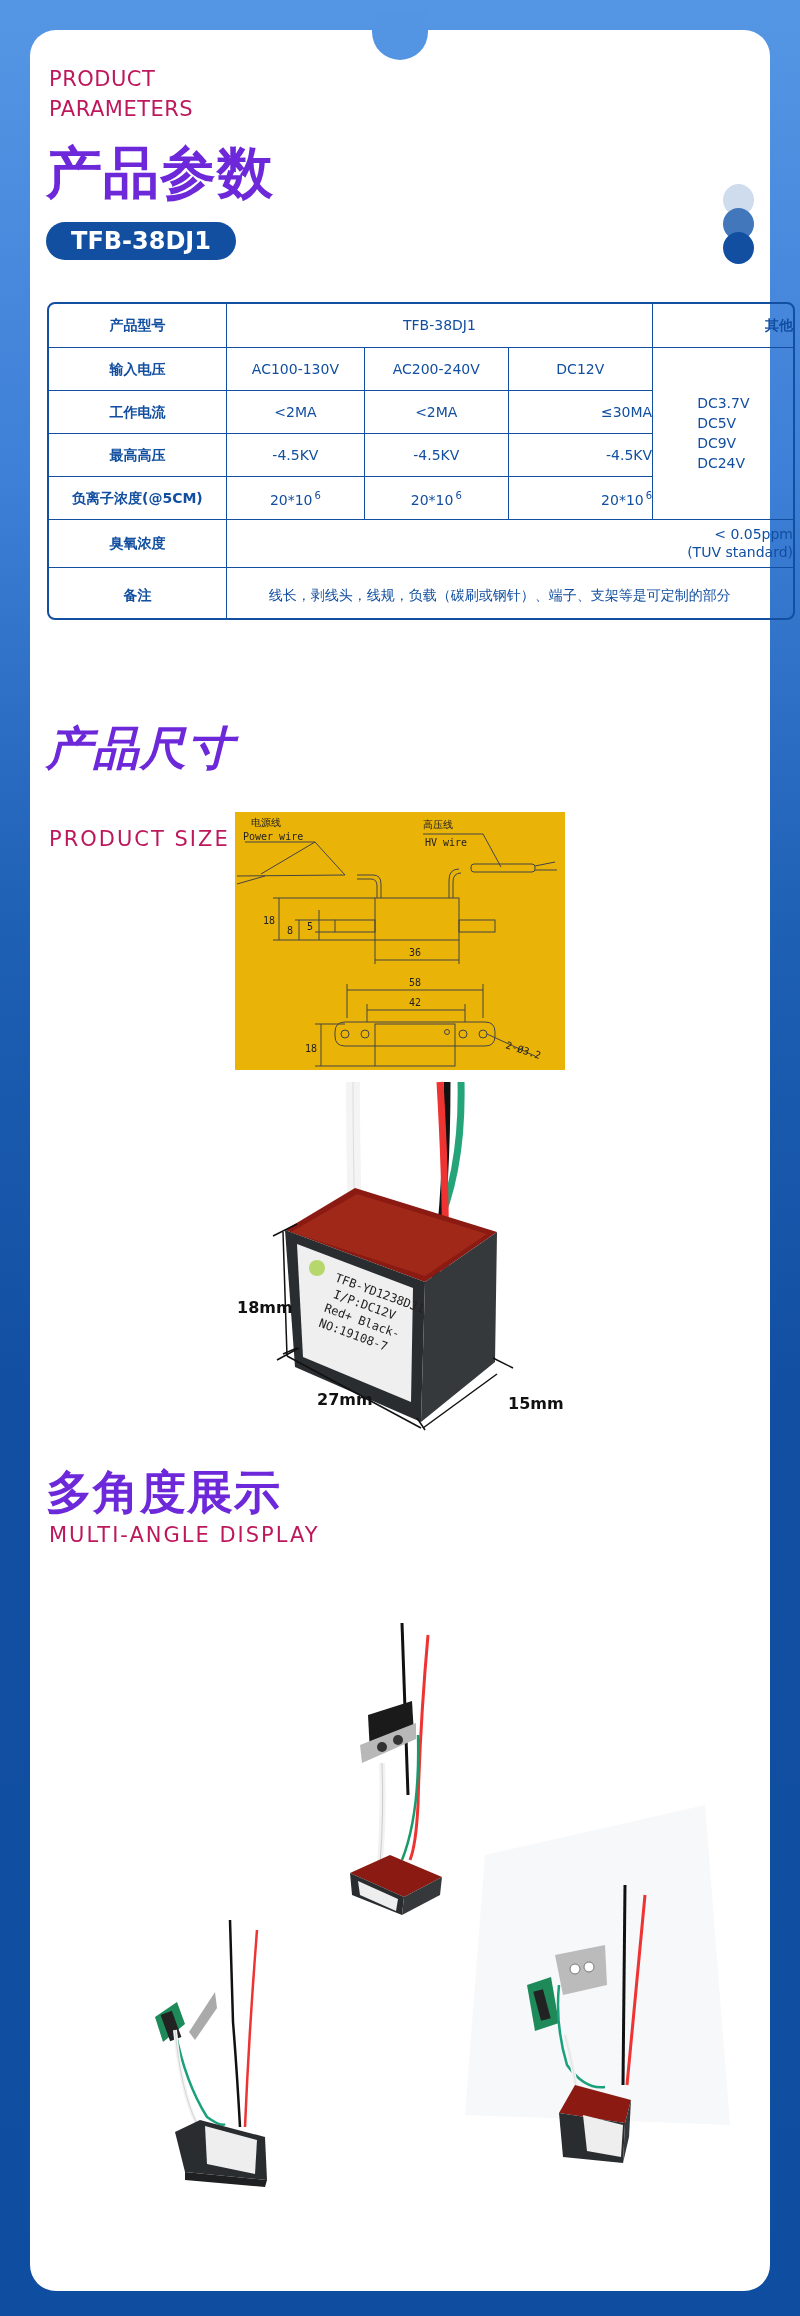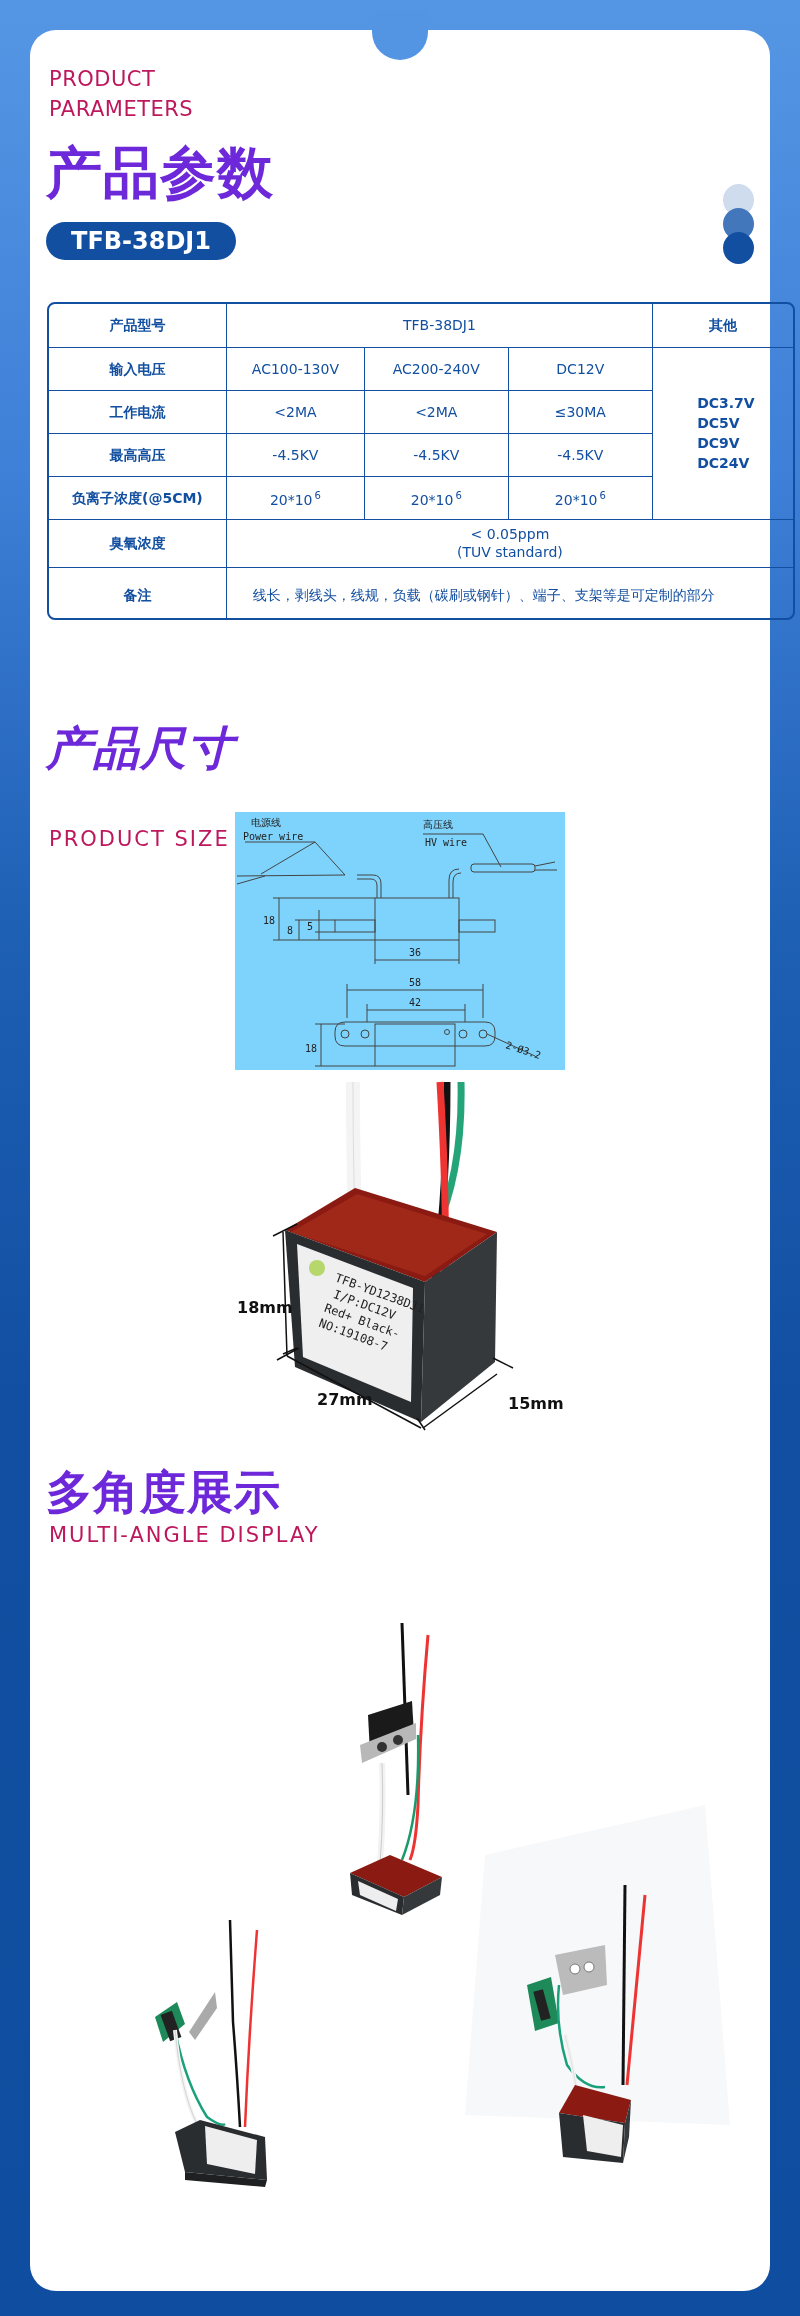--- a/index.html
+++ b/index.html
@@ -44,28 +44,28 @@
     border-collapse: separate; border-spacing: 0;
   }
   .spec-table table { width: 100%; height: 100%; border-collapse: collapse; table-layout: fixed; }
   .spec-table td {
     border: 1.5px solid #124fa0; color: #124fa0; text-align: center; vertical-align: middle;
     font-family: "DejaVu Sans", sans-serif; font-size: 14px; line-height: 18px;
   }
   .spec-table tr:first-child td { border-top: none; }
   .spec-table tr:last-child td { border-bottom: none; }
   .spec-table td:first-child { border-left: none; }
-  .spec-table td:last-child { border-right: none; }
+  .spec-table td:last-child { border-right: none; text-align: right; }
   .spec-table td.hdr { font-weight: bold; }
-  .spec-table td.other { font-weight: bold; text-align: left; padding-left: 44px; line-height: 20px; }
+  .spec-table td.other { font-weight: normal; text-align: left; padding-left: 44px; line-height: 20px; }
   .spec-table sup { font-size: 10px; vertical-align: 6px; margin-left: 2px; }
-  .spec-table td.remark { text-align: left; padding-left: 26px; font-size: 14px; }
+  .spec-table td.remark { text-align: left; padding-left: 42px; font-size: 14px; }
 
   .drawing {
-    position: absolute; left: 235px; top: 812px; width: 330px; height: 258px; background: #7dd3fc;
+    position: absolute; left: 235px; top: 812px; width: 330px; height: 258px; background: #eab308;
   }
   .photo {
     position: absolute; left: 225px; top: 1072px; width: 355px; height: 360px;
   }
   .img-block { position: absolute; }
   svg text { font-family: "DejaVu Sans Mono", monospace; }
 </style>
 </head>
 <body>
 

